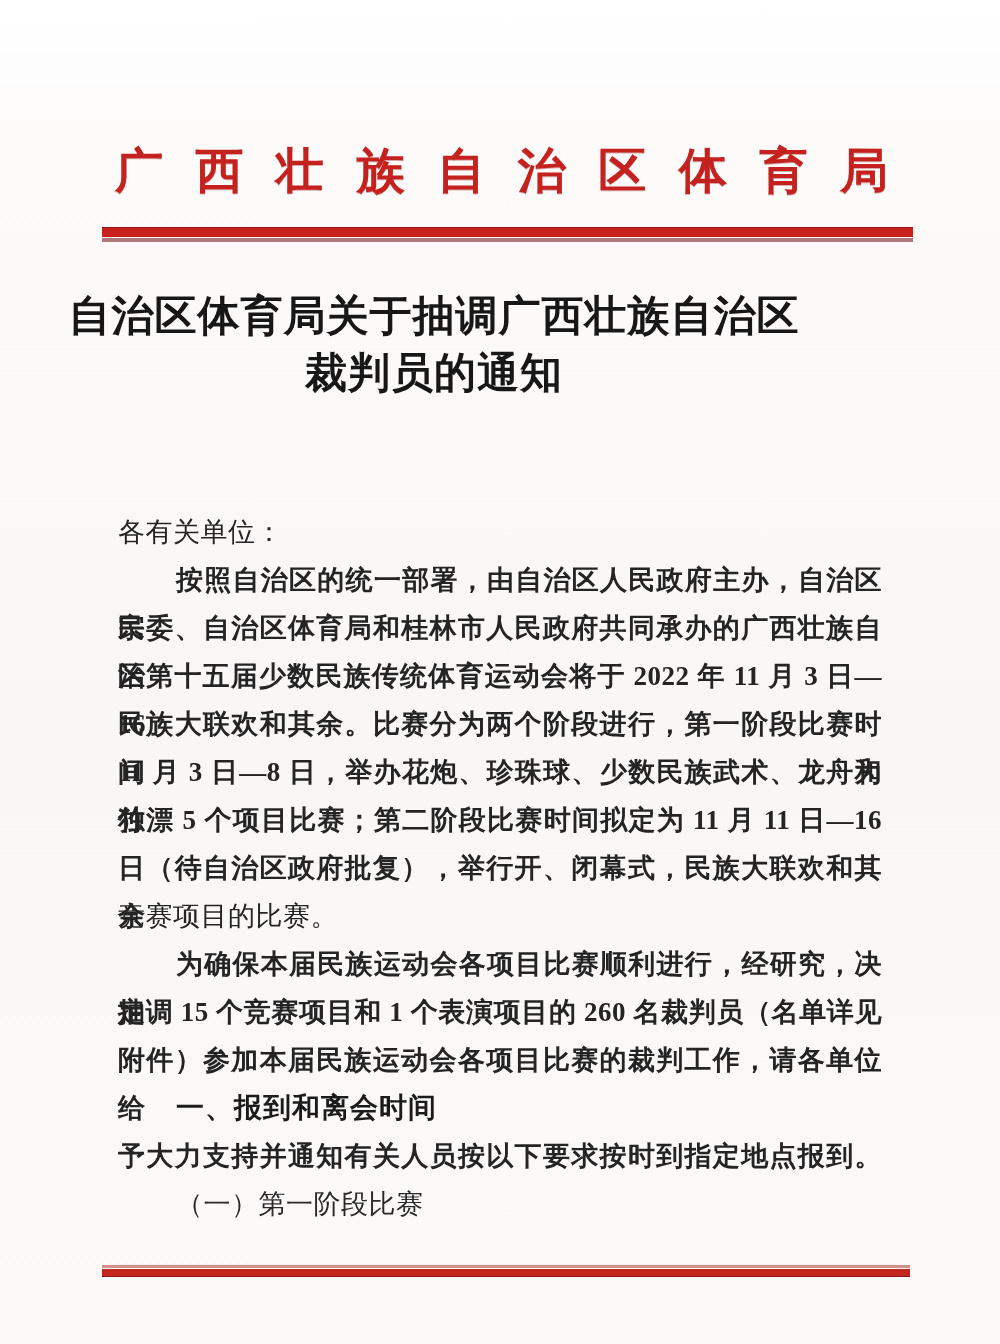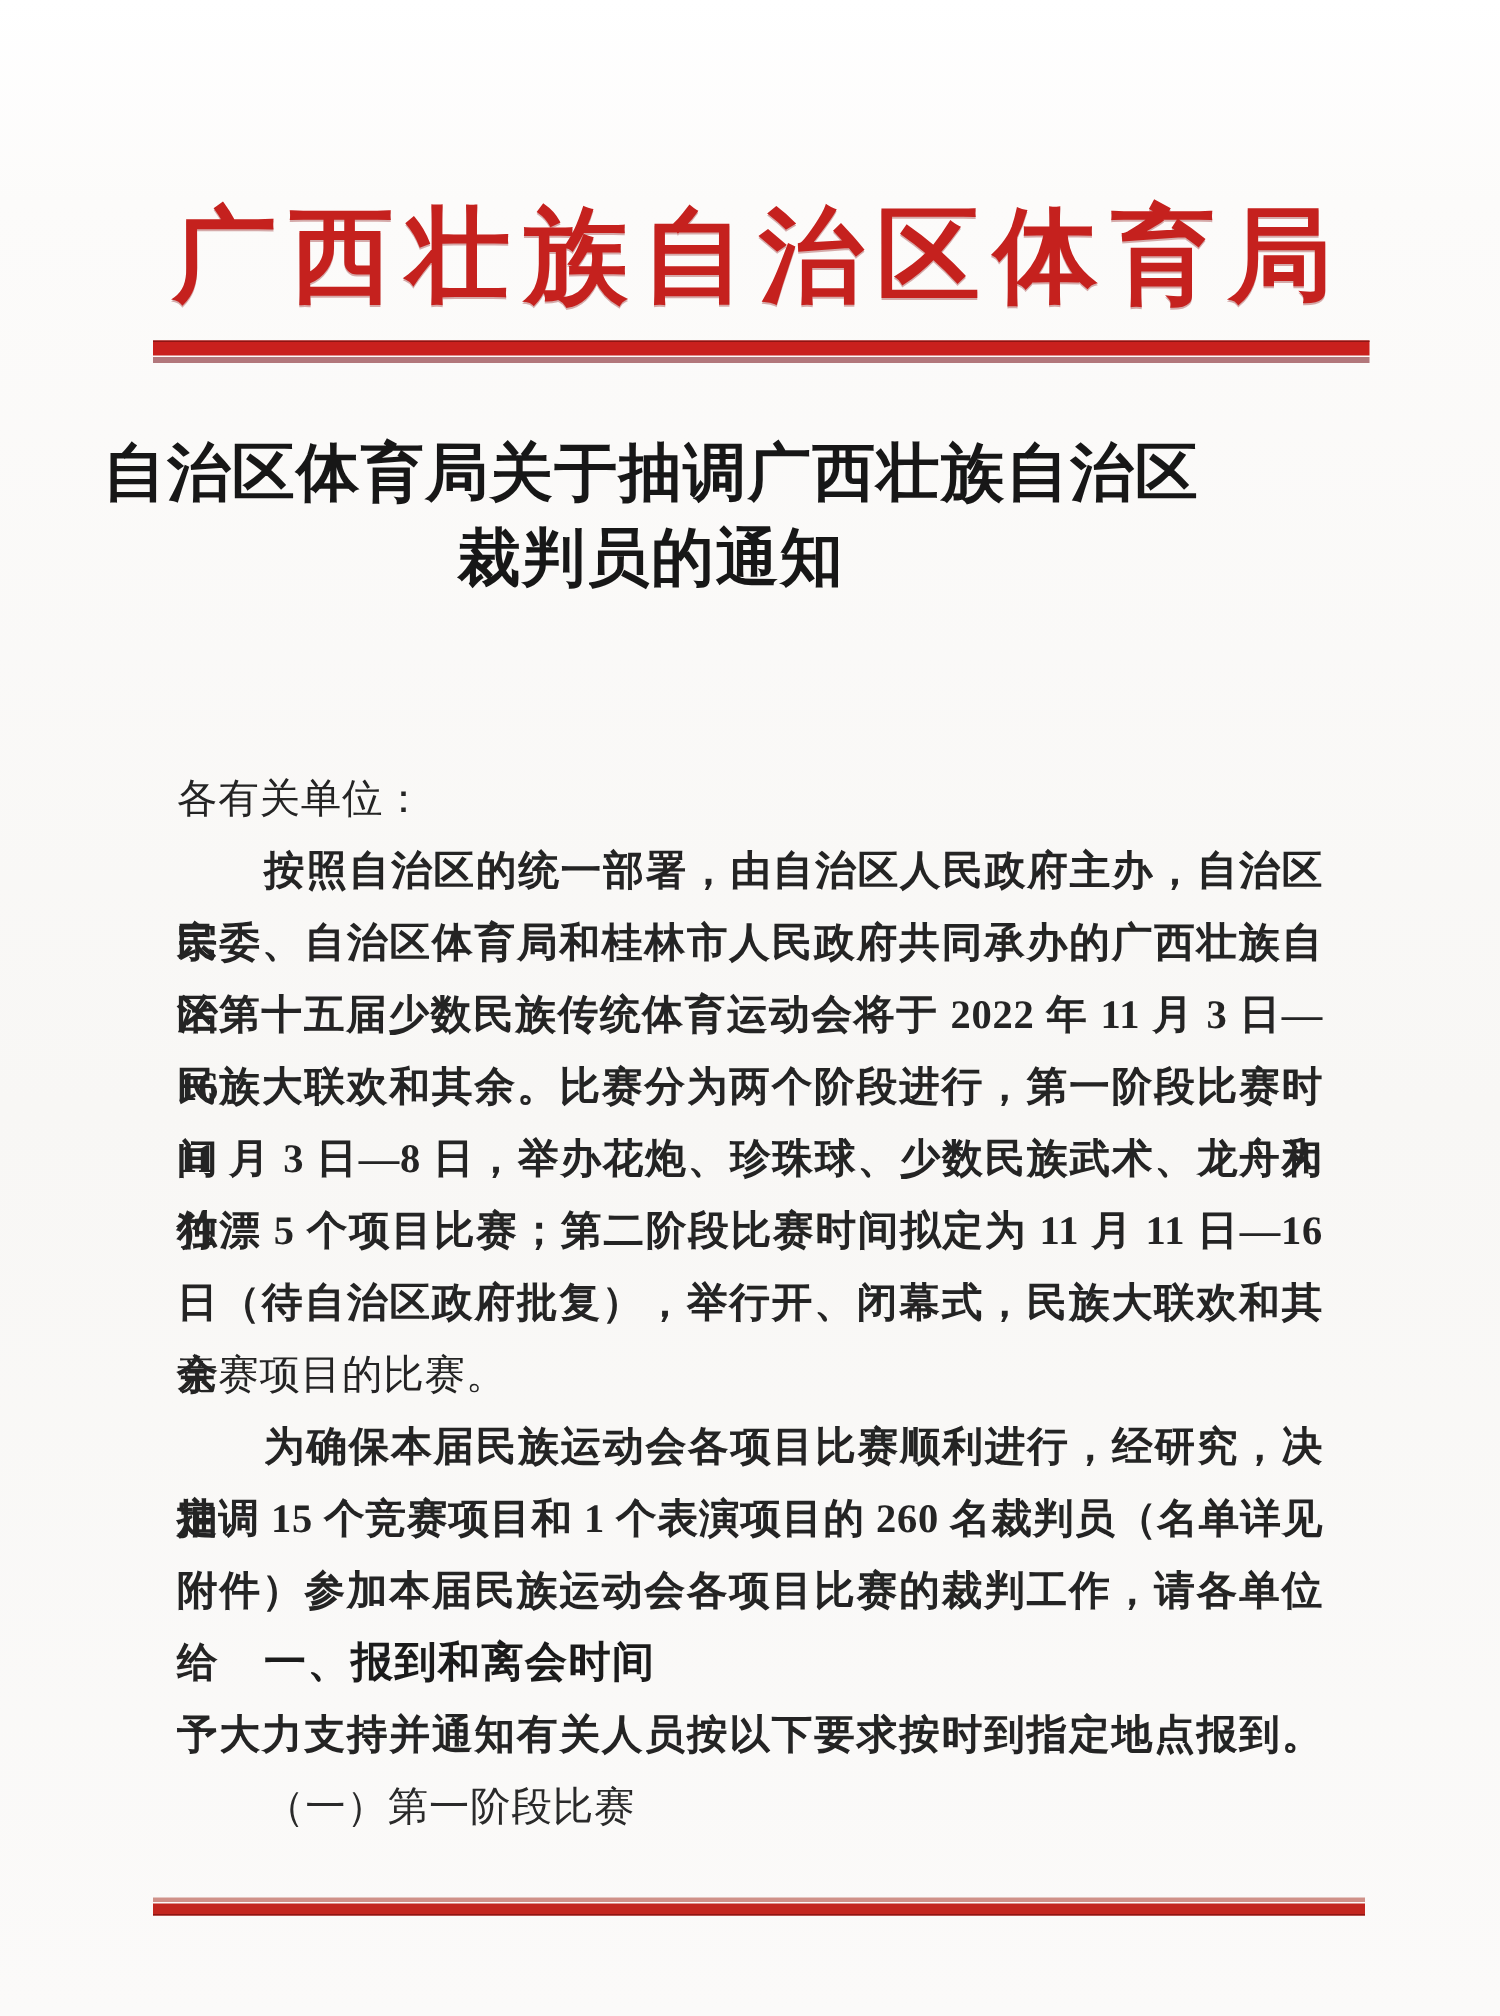--- a/index.html
+++ b/index.html
@@ -9,21 +9,21 @@
     margin:0 auto;
     background:linear-gradient(180deg,#ffffff 0%,#fcfbfa 10%,#f8f7f5 55%,#fbfaf9 100%);
     font-family:"Liberation Serif","DejaVu Serif",serif;
     color:#222;
     overflow:hidden;
   }
   
   .org-name{
     position:absolute;
     top:133px;left:115px;width:773px;
-    font-size:69px;line-height:76px;
+    font-size:48px;line-height:76px;
     font-weight:700;
     color:#c5211e;
     text-shadow:0 1px 0 rgba(140,20,20,.35);
     text-align:justify;
     text-align-last:justify;
     white-space:nowrap;
   }
   
   .rule-top{position:absolute;left:102px;width:811px;top:227px;}
   .rule-top .thick{height:9px;background:#c9201d;border-top:1px solid #8e1513;}

